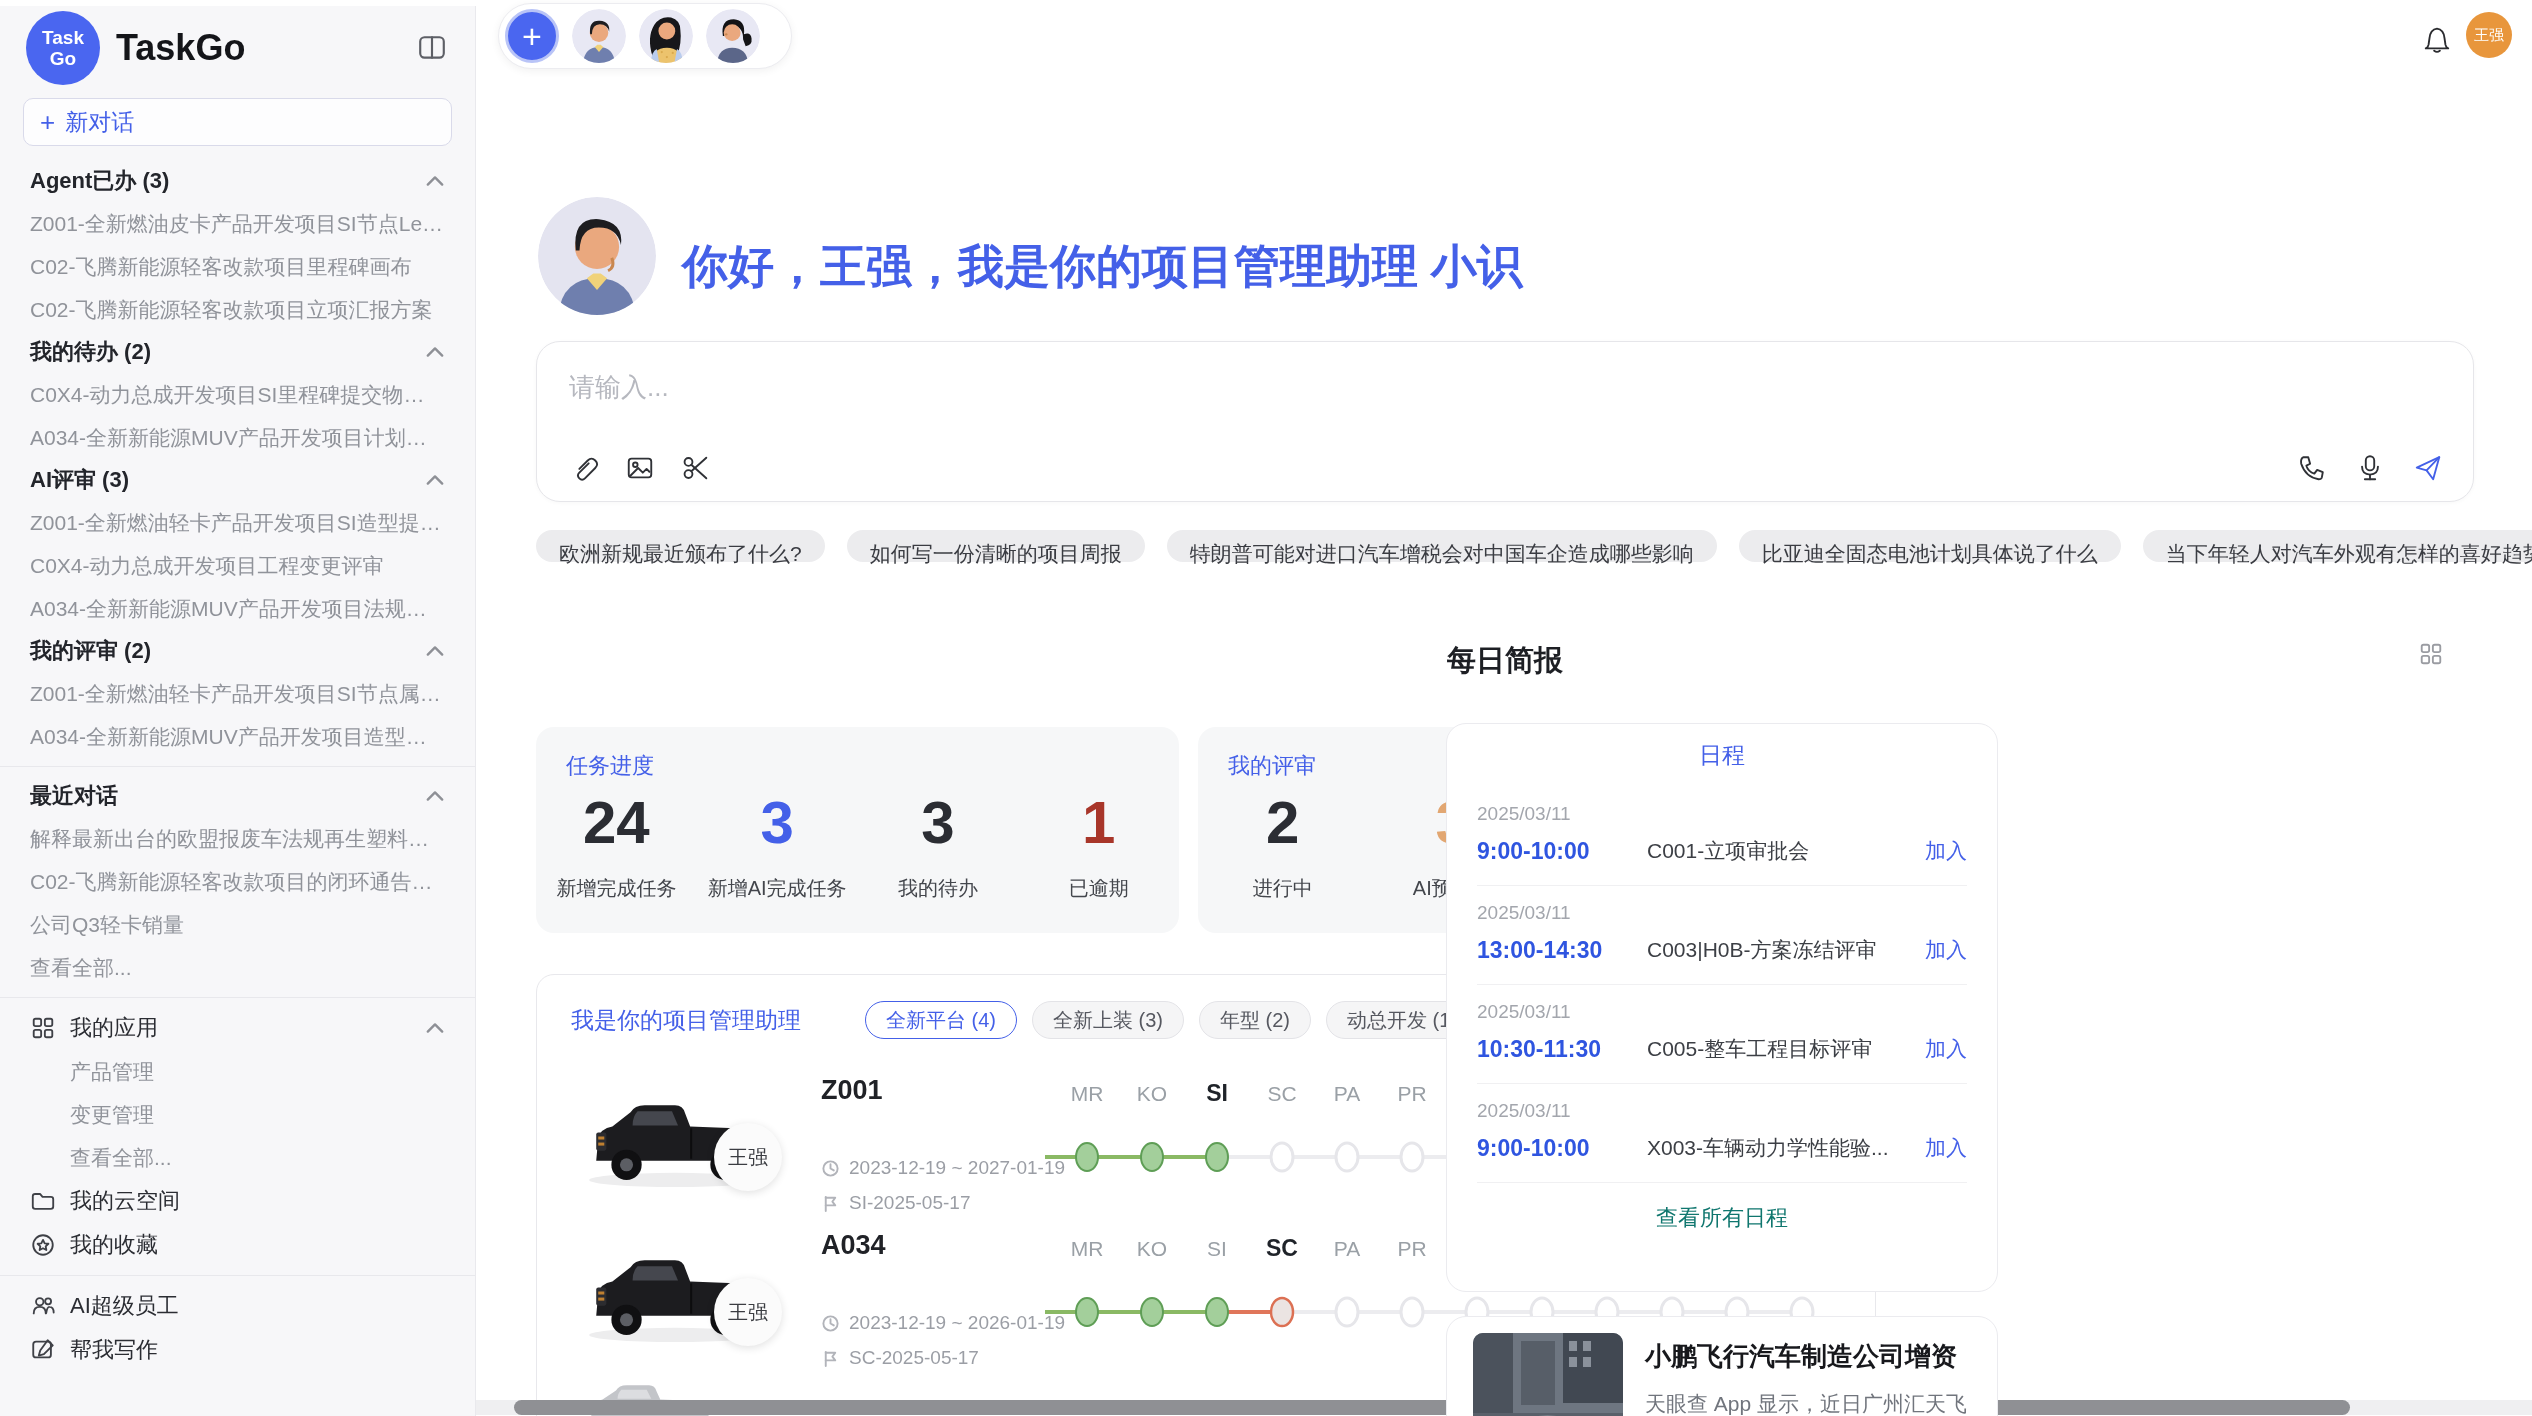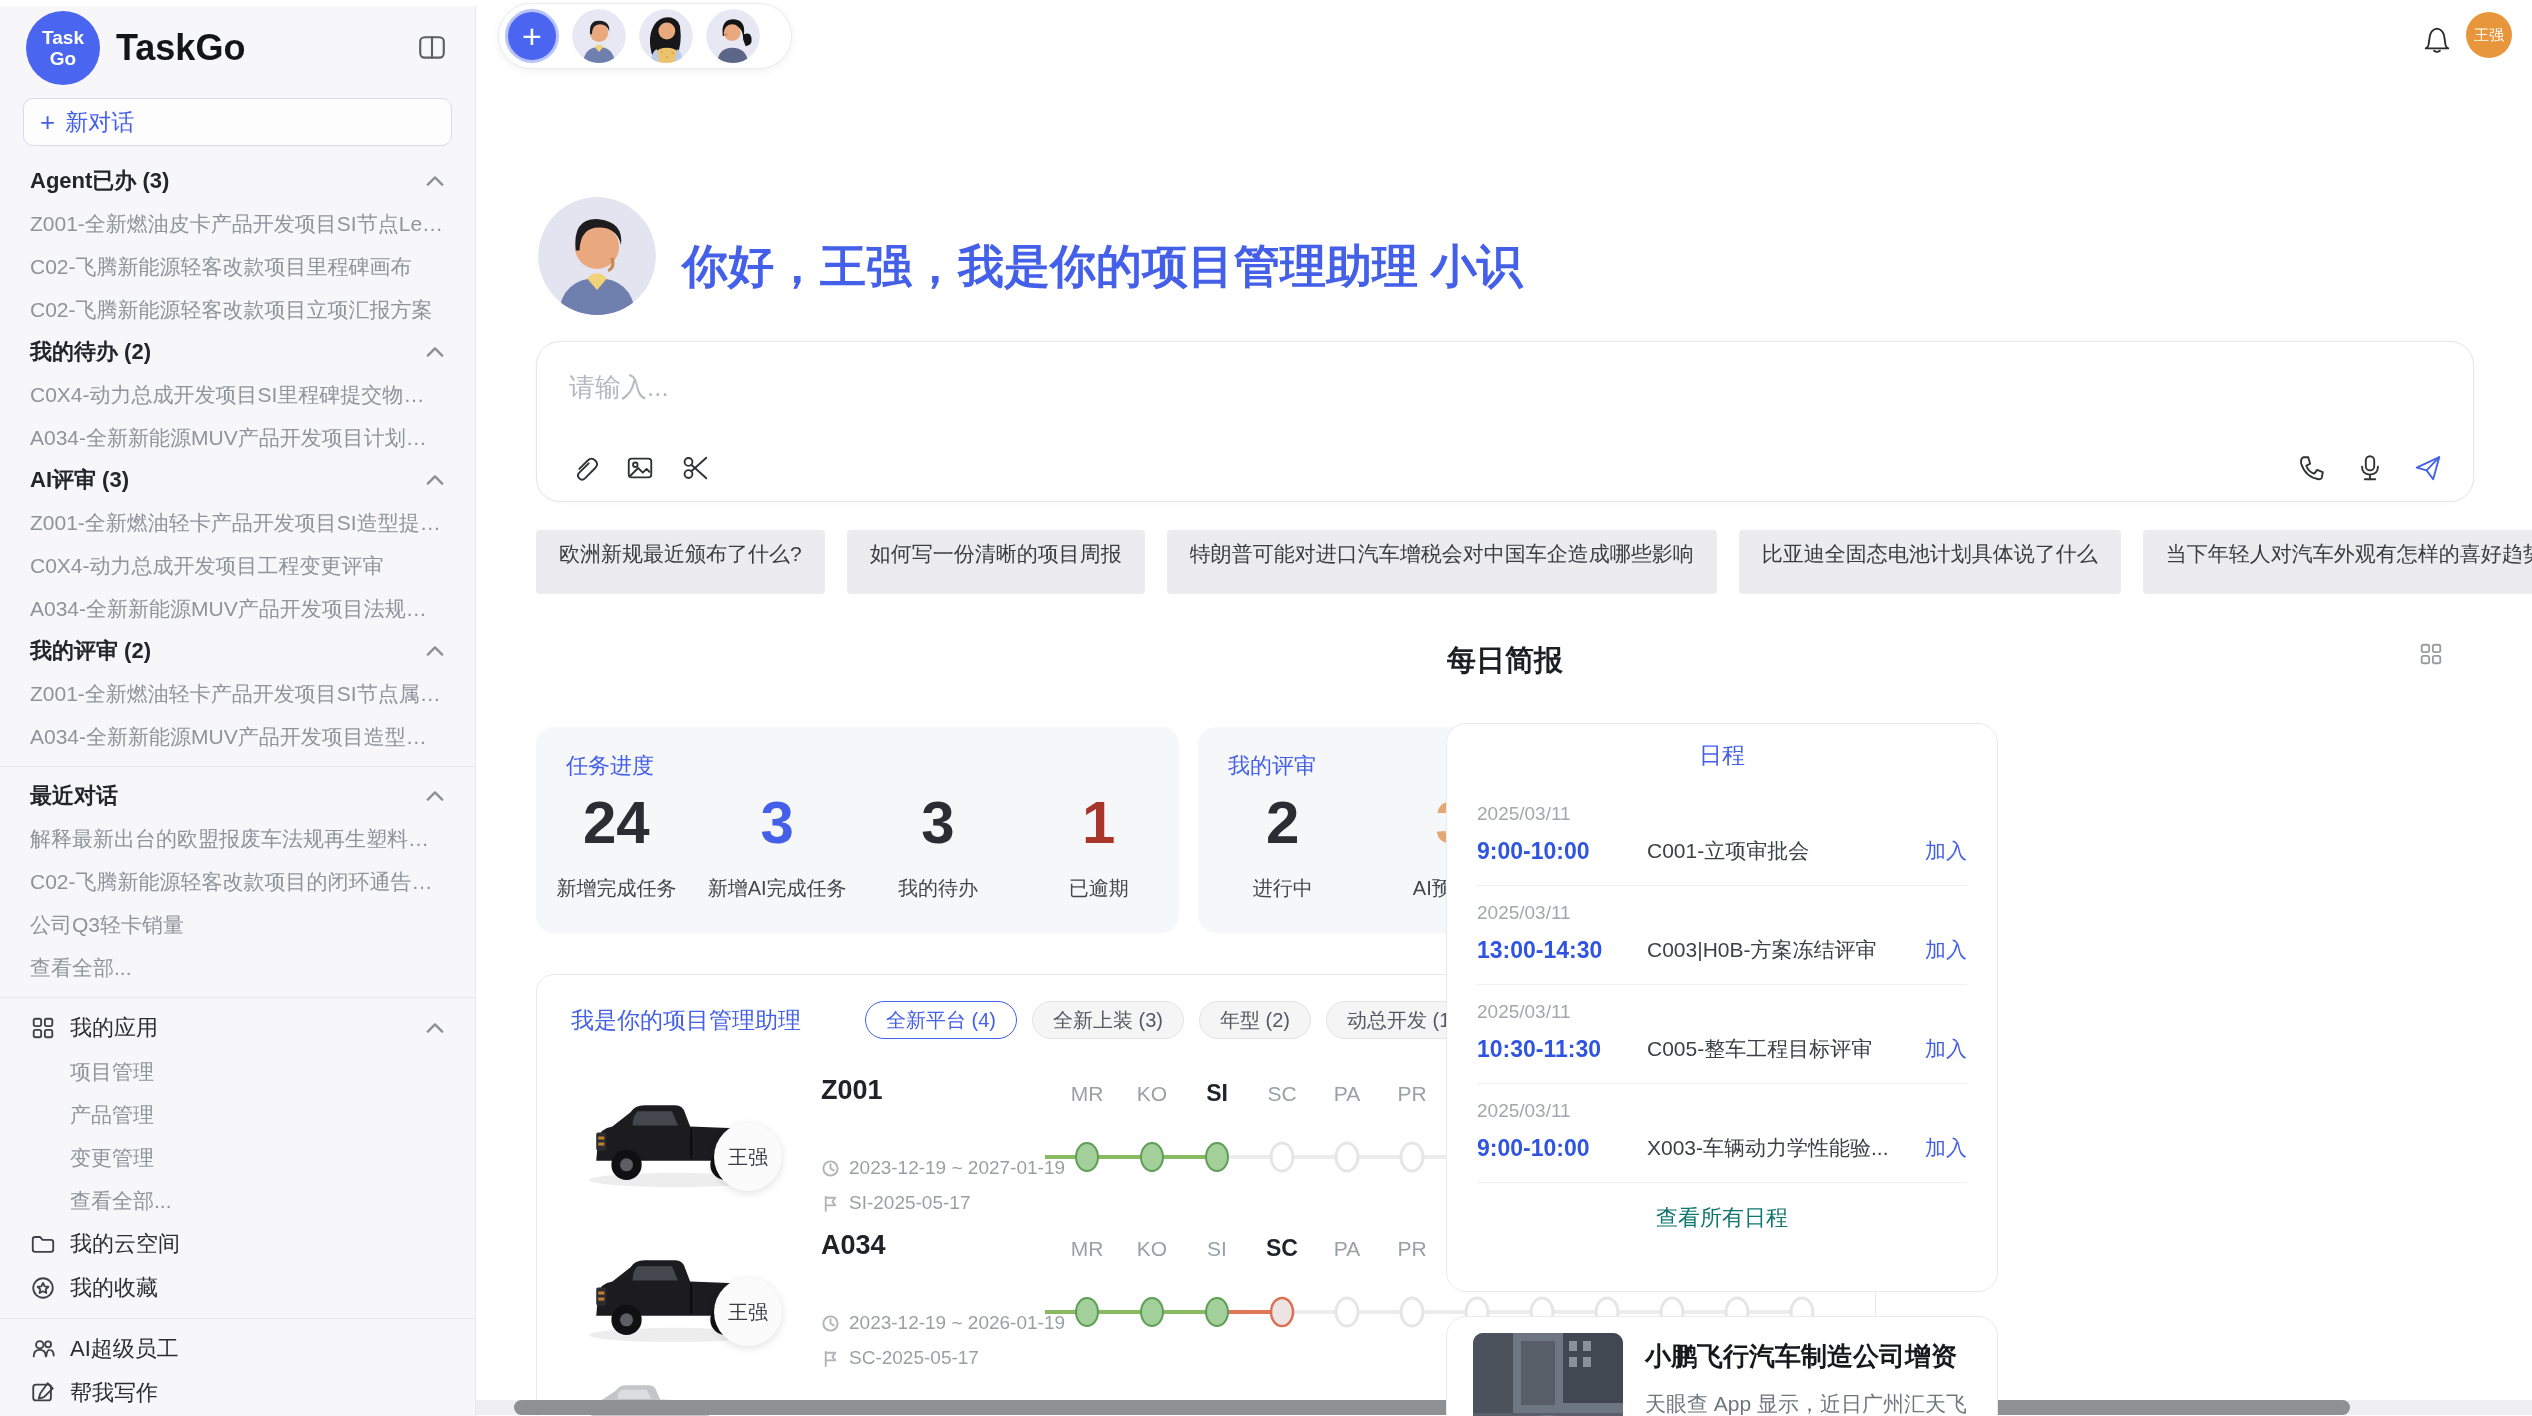--- a/index.html
+++ b/index.html
@@ -61,21 +61,21 @@
   .input-card textarea { position:absolute; left:32px; top:28px; width:1200px; height:66px;
     border:none; outline:none; resize:none; font-family:"Liberation Sans",sans-serif;
     font-size:26px; color:#1f2329; background:transparent; }
   .input-card textarea::placeholder { color:#b6b8bf; }
   .in-icons-l { position:absolute; left:32px; bottom:18px; display:flex; gap:26px; }
   .in-icons-r { position:absolute; right:30px; bottom:18px; display:flex; gap:28px; }
   .in-ic { width:30px; height:30px; color:#2f3136; cursor:pointer; }
   .in-ic.send { color:#4460e8; }
 
   .chips { position:absolute; left:60px; top:530px; display:flex; gap:22px; }
-  .chip { height:64px; line-height:47px; padding:0 23px; background:#ececee; border-radius:4px;
+  .chip { height:32px; line-height:47px; padding:0 23px; background:#ececee; border-radius:20px;
     font-size:21px; color:#3a3c42; white-space:nowrap; cursor:pointer; }
 
   .brief-title { position:absolute; left:60px; top:641px; width:1938px; text-align:center;
     font-size:29px; font-weight:700; color:#1d1f24; }
   .brief-grid { position:absolute; left:1942px; top:641px; width:26px; height:26px; color:#9a9ca2; cursor:pointer; }
 
   .stat-card { position:absolute; top:727px; height:206px; background:#f6f7f8; border-radius:18px; }
   .stat-card.c1 { left:60px; width:643px; }
   .stat-card.c2 { left:722px; width:678px; }
   .stat-title { position:absolute; left:30px; top:24px; font-size:22px; color:#4460e8; }
@@ -217,21 +217,20 @@
           <rect x="16" y="4" width="8" height="8" rx="2"></rect>
         <rect x="4" y="16" width="8" height="8" rx="2"></rect>
           <rect x="16" y="16" width="8" height="8" rx="2"></rect>
       </svg>
       <span>我的应用</span>
         <span class="sp"></span>
       <svg class="chev stroke-ic" viewBox="0 0 16 10">
           <polyline points="2,8 8,2 14,8"></polyline>
         </svg>
     </div>
-    <div class="sub-item">项目管理</div>
     <div class="sub-item">产品管理</div>
     <div class="sub-item">变更管理</div>
     <div class="sub-item">查看全部...</div>
 
     <div class="icon-row">
       <svg class="si stroke-ic" viewBox="0 0 28 28">
         <path d="M3 9 Q3 6.5 5.5 6.5 L11 6.5 L13.5 9.5 L22.5 9.5 Q25 9.5 25 12 L25 20 Q25 22.5 22.5 22.5 L5.5 22.5 Q3 22.5 3 20 Z"></path>
       </svg>
       <span>我的云空间</span>
     </div>

